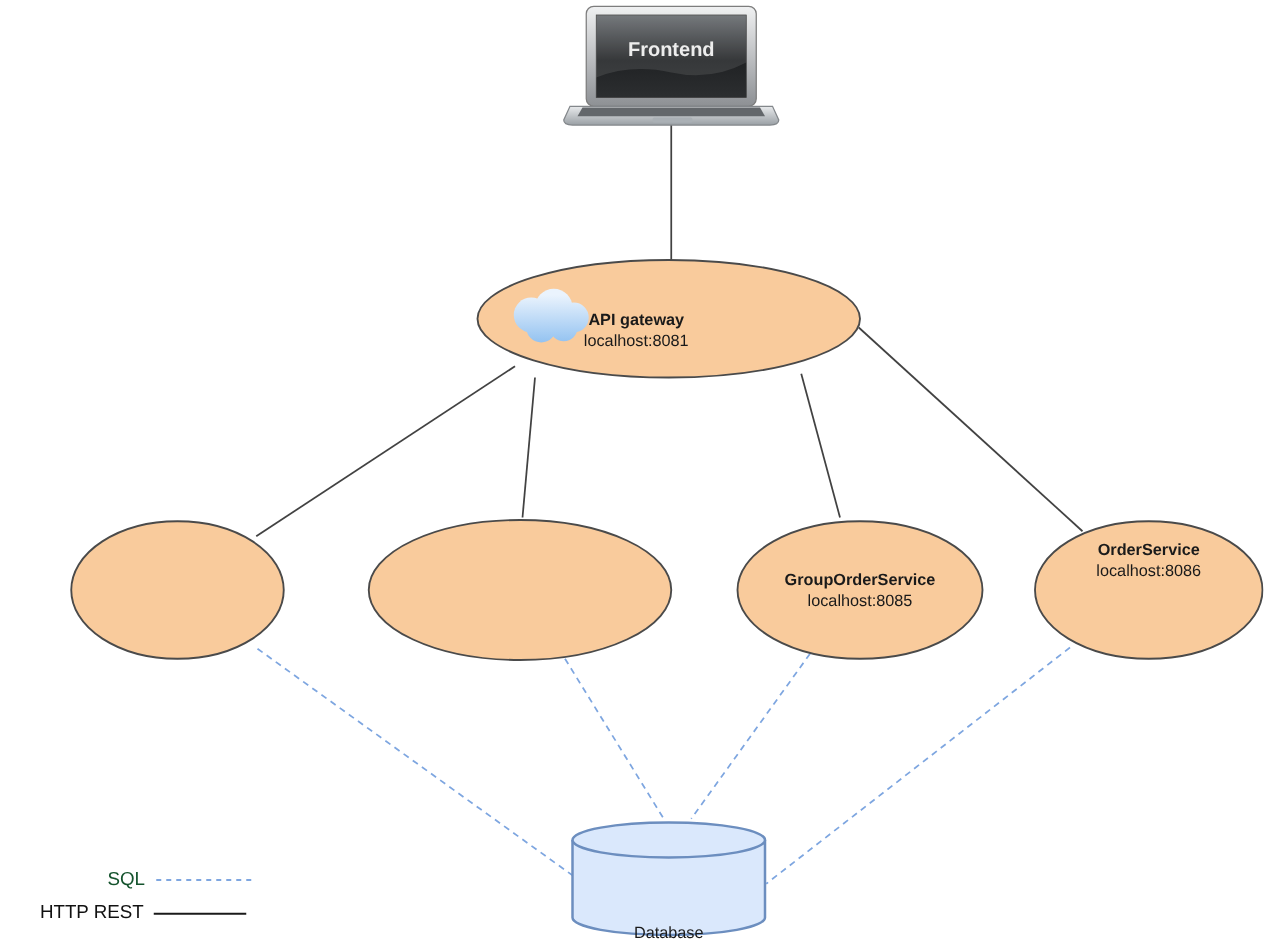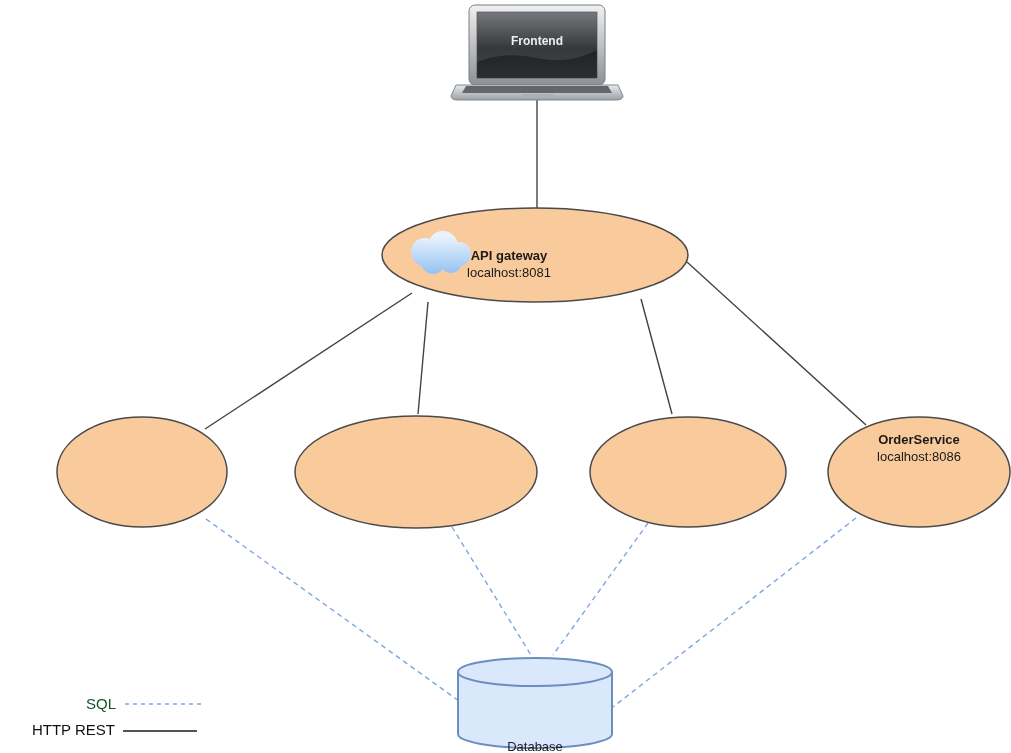--- a/index.html
+++ b/index.html
@@ -31,21 +31,21 @@
     pointer-events: none;
   }
   .node-label .name {
     font-weight: bold;
   }
   .frontend-label {
     position: absolute;
     transform: translate(-50%, -50%);
     color: #ededed;
     font-weight: bold;
-    font-size: 12px;
+    font-size: 16px;
     white-space: nowrap;
   }
   .db-label {
     position: absolute;
     transform: translate(-50%, -50%);
     font-size: 13px;
     color: #1a1a1a;
     white-space: nowrap;
   }
   .legend-label {
@@ -144,20 +144,24 @@
 
   <div class="frontend-label" style="left:537px; top:41px;">Frontend</div>
 
   <div class="node-label" style="left:509px; top:264px;">
     <div class="name">API gateway</div>
     <div class="host">localhost:8081</div>
   </div>
 
 
 
+  <div class="node-label" style="left:688px; top:472px;">
+    <div class="name">GroupOrderService</div>
+    <div class="host">localhost:8085</div>
+  </div>
 
   <div class="node-label" style="left:919px; top:448px;">
     <div class="name">OrderService</div>
     <div class="host">localhost:8086</div>
   </div>
 
   <div class="db-label" style="left:535px; top:704px;margin-top:42px;">Database</div>
 
   <div class="legend-label legend-sql">SQL</div>
   <div class="legend-label legend-http">HTTP REST</div>

